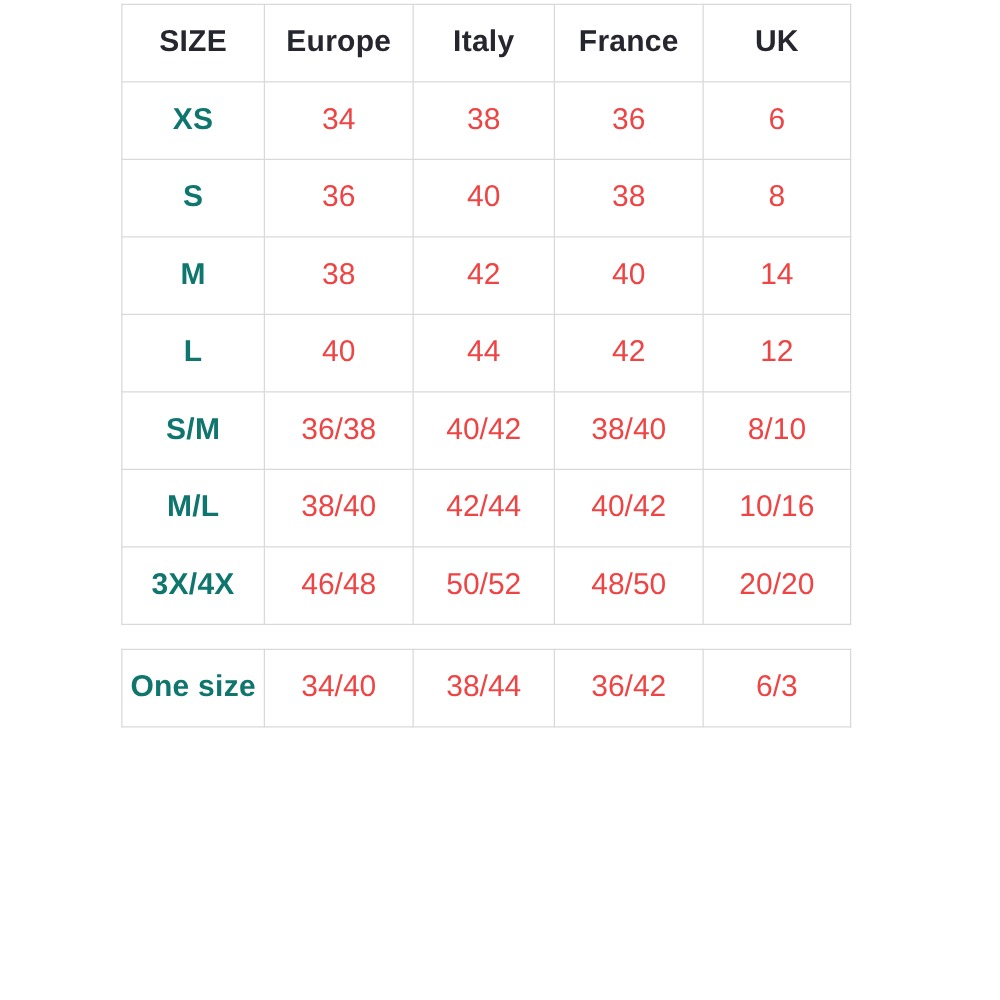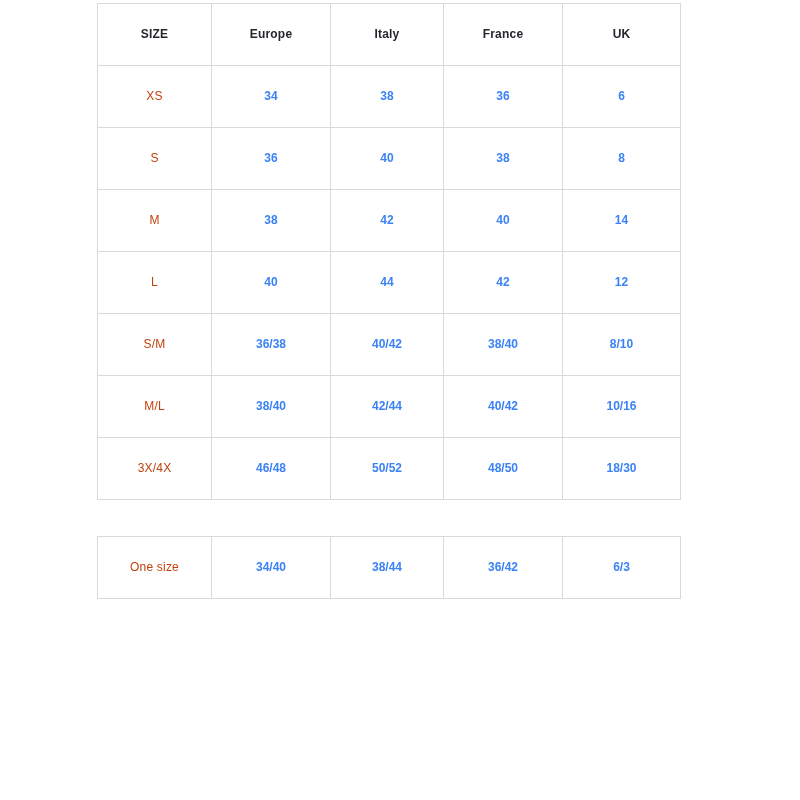--- a/index.html
+++ b/index.html
@@ -24,48 +24,48 @@
     top: 3px;
     width: 583px;
   }
   table.size-table {
     border-collapse: collapse;
     width: 583px;
     table-layout: fixed;
     background: #ffffff;
   }
   table.size-table.secondary {
-    margin-top: 36px;
+    margin-top: 19px;
   }
   col.c-size   { width: 114px; }
   col.c-europe { width: 119px; }
   col.c-italy  { width: 113px; }
   col.c-france { width: 119px; }
   col.c-uk     { width: 118px; }
   th, td {
     border: 1px solid #d9d9d9;
     height: 62px;
     text-align: center;
     vertical-align: middle;
     padding: 0 4px;
-    font-size: 12px;
+    font-size: 24px;
     line-height: 1.2;
   }
   th {
     font-weight: 700;
     color: #26262e;
     letter-spacing: 0.2px;
   }
   td {
-    font-weight: 700;
-    color: #3b82f6;
+    font-weight: 400;
+    color: #ef4444;
   }
   td.row-label {
-    font-weight: 400;
-    color: #c2410c;
+    font-weight: 700;
+    color: #0f766e;
     letter-spacing: 0.2px;
   }
 </style>
 </head>
 <body>
 
 <div class="page">
   <div class="chart-wrap">
 
     <table class="size-table primary">
@@ -126,21 +126,21 @@
           <td>38/40</td>
           <td>42/44</td>
           <td>40/42</td>
           <td>10/16</td>
         </tr>
         <tr>
           <td class="row-label">3X/4X</td>
           <td>46/48</td>
           <td>50/52</td>
           <td>48/50</td>
-          <td>18/30</td>
+          <td>20/20</td>
         </tr>
       </tbody>
     </table>
 
     <table class="size-table secondary">
       <colgroup>
         <col class="c-size">
           <col class="c-europe">
           <col class="c-italy">
           <col class="c-france">

